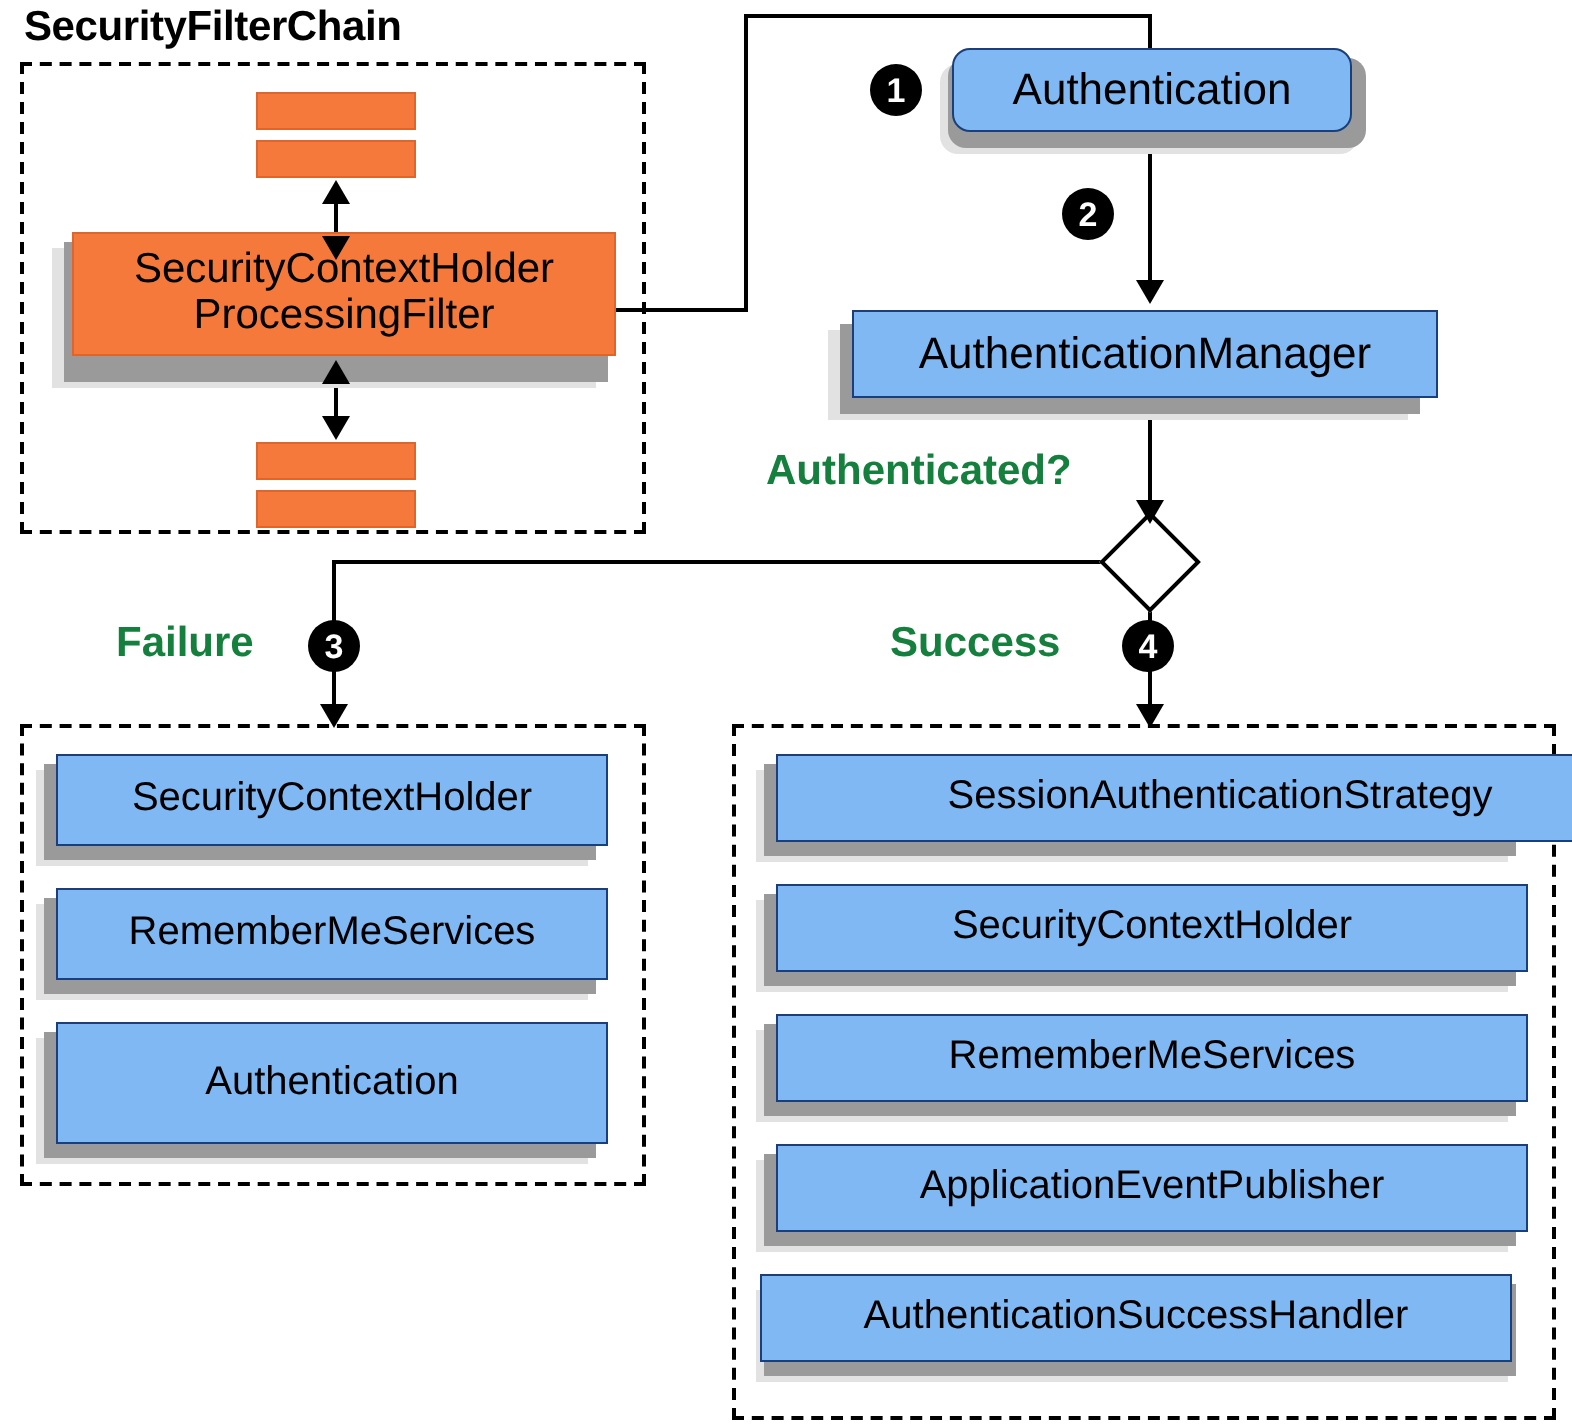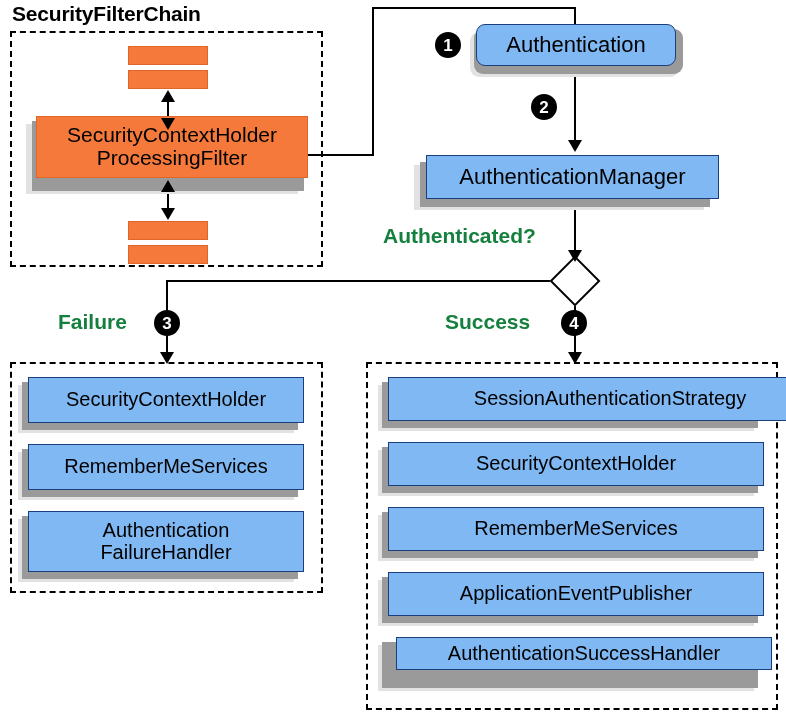--- a/index.html
+++ b/index.html
@@ -233,21 +233,20 @@
   <div class="shadow-light" style="left:18px; top:452px; width:276px; height:48px;"></div>
   <div class="shadow-dark" style="left:22px; top:449px; width:276px; height:48px;"></div>
   <div class="node blue" style="left:28px; top:444px; width:276px; height:46px; font-size:20px;">
     <span>RememberMeServices</span>
   </div>
 
   <div class="shadow-light" style="left:18px; top:519px; width:276px; height:63px;"></div>
   <div class="shadow-dark" style="left:22px; top:516px; width:276px; height:63px;"></div>
   <div class="node blue" style="left:28px; top:511px; width:276px; height:61px; font-size:20px; flex-direction:column;">
     <span>Authentication</span>
-    <span>FailureHandler</span>
   </div>
 
   <div class="group-box" style="left:366px; top:362px; width:412px; height:348px;"></div>
 
   <div class="shadow-light" style="left:378px; top:385px; width:376px; height:46px;"></div>
   <div class="shadow-dark" style="left:382px; top:382px; width:376px; height:46px;"></div>
   <div class="node blue" style="left:388px; top:377px; width:444px; height:44px; font-size:20px;">
     <span>SessionAuthenticationStrategy</span>
   </div>
 
@@ -264,17 +263,17 @@
   </div>
 
   <div class="shadow-light" style="left:378px; top:580px; width:376px; height:46px;"></div>
   <div class="shadow-dark" style="left:382px; top:577px; width:376px; height:46px;"></div>
   <div class="node blue" style="left:388px; top:572px; width:376px; height:44px; font-size:20px;">
     <span>ApplicationEventPublisher</span>
   </div>
 
   <div class="shadow-light" style="left:378px; top:645px; width:376px; height:46px;"></div>
   <div class="shadow-dark" style="left:382px; top:642px; width:376px; height:46px;"></div>
-  <div class="node blue" style="left:396px; top:637px; width:376px; height:33px; font-size:20px;">
+  <div class="node blue" style="left:380px; top:637px; width:376px; height:44px; font-size:20px;">
     <span>AuthenticationSuccessHandler</span>
   </div>
 
 </div>
 
 </body></html>

